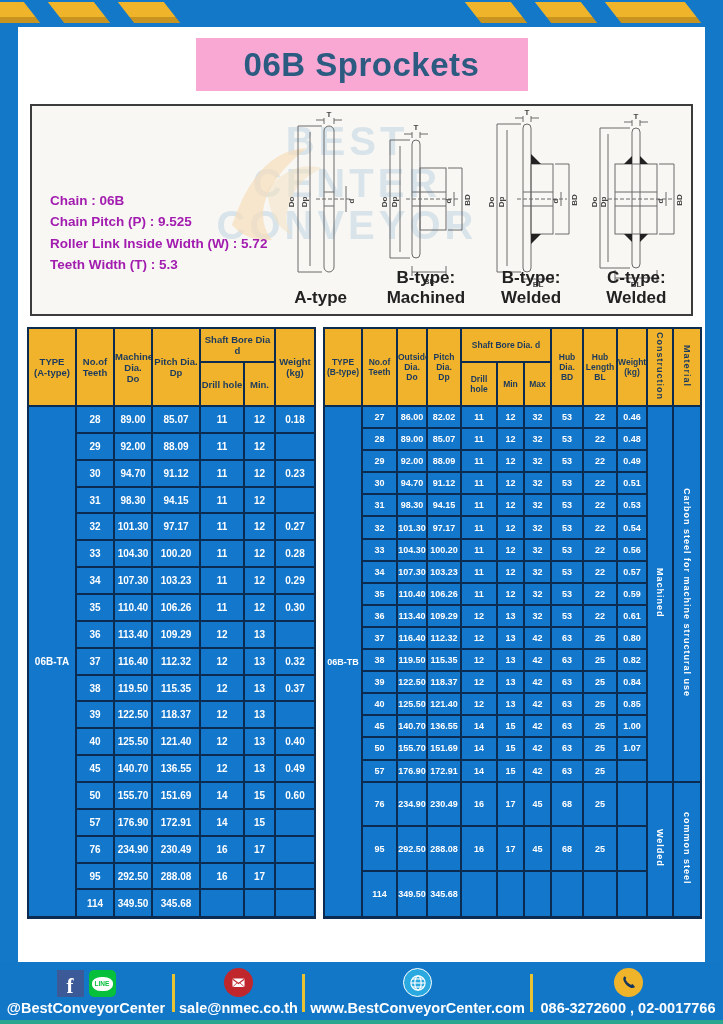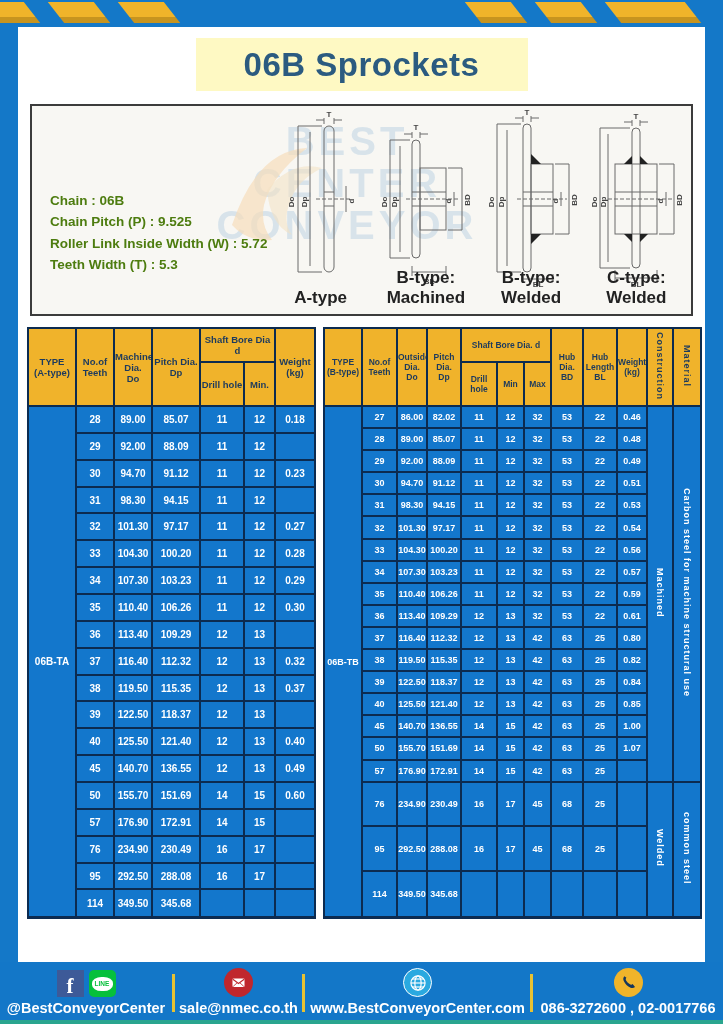--- a/index.html
+++ b/index.html
@@ -13,32 +13,32 @@
                background:linear-gradient(180deg,#f0b42a 0 70%, #c7941f 70% 100%);
                transform:skewX(38deg); }
   .stripes-left  { left:-14px; width:210px; }
   .stripes-right { right:40px; width:210px; }
   .stripes i:nth-child(1){left:0;} .stripes i:nth-child(2){left:70px;} .stripes i:nth-child(3){left:140px;}
   .stripes-right i:nth-child(3){ width:80px; }
 
   
   .content { position:absolute; top:27px; left:18px; right:18px; bottom:62px; background:#ffffff; }
 
-  .title-banner { width:332px; height:53px; margin:11px auto 0; background:#fef9c3;
+  .title-banner { width:332px; height:53px; margin:11px auto 0; background:#f9a8d4;
                   display:flex; align-items:center; justify-content:center; }
   .title-banner span { font-size:33px; font-weight:bold; color:#2b5b80; letter-spacing:.5px; }
 
   
   .spec-panel { position:relative; margin:13px 12px 0; height:212px; border:2px solid #3c3c3c;
                 background:#f8f7f3; overflow:hidden; }
   .watermark { position:absolute; left:150px; top:14px; width:330px; height:185px; opacity:.30; pointer-events:none; }
   .wm-text { font-weight:bold; color:#8fb7d8; letter-spacing:4px; text-align:center; line-height:1.05; font-size:40px; }
   .wm-swoosh { position:absolute; left:30px; top:10px; }
   .spec-list { position:absolute; left:18px; top:84px; }
-  .spec-list div { font-size:13.5px; font-weight:bold; color:#4d7c0f; line-height:1.58; white-space:nowrap; }
+  .spec-list div { font-size:13.5px; font-weight:bold; color:#a21caf; line-height:1.58; white-space:nowrap; }
   .diagrams { position:absolute; left:236px; right:2px; top:4px; bottom:2px; display:flex; justify-content:space-between; }
   .diagram { position:relative; height:100%; text-align:center; flex:1; }
   .diagram svg { display:block; margin:0 auto; }
   .diagram-label { position:absolute; bottom:4px; width:100%; font-size:17px; color:#222; font-weight:bold; }
   .draw { stroke:#6a6a6a; stroke-width:1; fill:none; }
   .dimtxt { font-size:8px; fill:#444; font-weight:bold; }
   .weld { fill:#222; stroke:none; }
 
   
   .tables-row { display:flex; gap:7px; padding:11px 9px 0; align-items:flex-start; }

